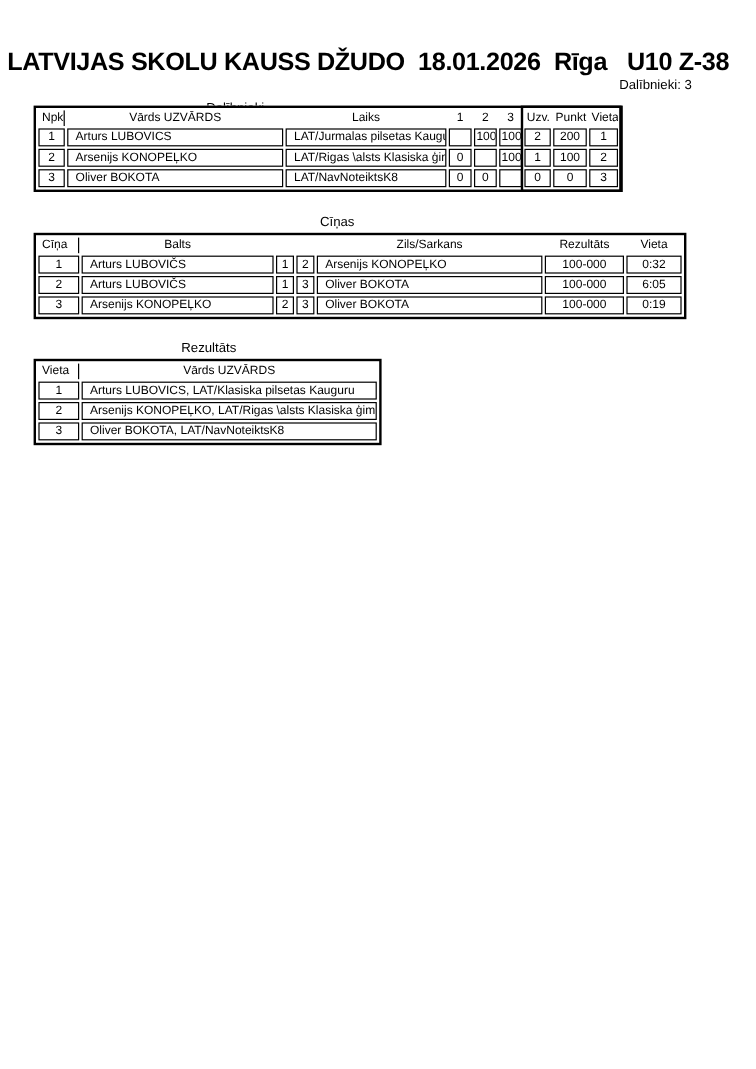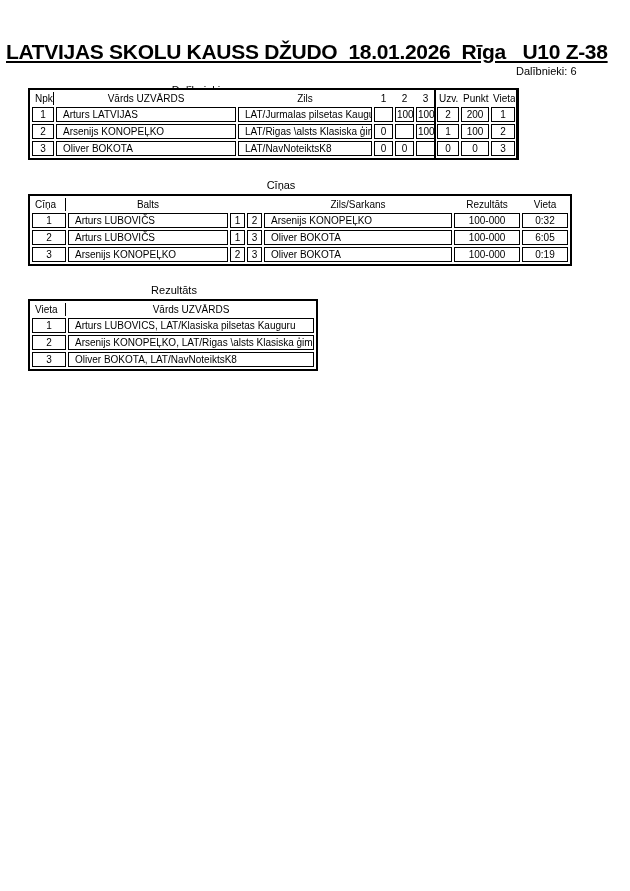--- a/index.html
+++ b/index.html
@@ -7,21 +7,20 @@
     position:relative;
     width:630px;height:891px;
     font-family:"Liberation Sans",sans-serif;
     color:#000;
     overflow:hidden;
   }
   .page-title{
     position:absolute;left:6px;top:40px;
     font-size:21px;font-weight:bold;letter-spacing:-0.3px;
     white-space:pre;
-    text-decoration:underline;
   }
   .tbl-label{
     position:absolute;font-size:11px;transform:translateX(-50%);white-space:nowrap;
   }
   #lbl-participants{left:196px;top:84px;}
   #lbl-fights{left:281px;top:179px;}
   #lbl-results{left:174px;top:284px;}
   .participants-note{
     position:absolute;left:516px;top:65px;font-size:11px;white-space:nowrap;
   }
@@ -51,50 +50,50 @@
     position:absolute;top:0;bottom:0;left:406px;width:84px;
     border:2px solid #000;box-sizing:border-box;pointer-events:none;
   }
 </style>
 </head>
 <body>
 
 <div class="page-title">LATVIJAS SKOLU KAUSS DŽUDO  18.01.2026  Rīga   U10 Z-38</div>
 
 <div class="tbl-label" id="lbl-participants">Dalībnieki</div>
-<div class="participants-note">Dalībnieki: 6</div>
+<div class="participants-note">Dalībnieki: 3</div>
 
 <div class="tblwrap" id="wrap-participants">
   <table>
     <colgroup>
       <col style="width:22px">
         <col style="width:180px">
         <col style="width:134px">
       <col style="width:19px">
         <col style="width:19px">
         <col style="width:19px">
       <col style="width:22px">
         <col style="width:28px">
         <col style="width:24px">
     </colgroup>
     <tbody>
         <tr>
       <th class="first">Npk.</th>
       <th>Vārds UZVĀRDS</th>
-      <th>Zils</th>
+      <th>Laiks</th>
       <th>1</th>
       <th>2</th>
       <th>3</th>
       <th>Uzv.</th>
       <th>Punkti</th>
       <th>Vieta</th>
     </tr>
     <tr>
       <td class="c">1</td>
-      <td class="l">Arturs LATVIJAS</td>
+      <td class="l">Arturs LUBOVICS</td>
       <td class="l">LAT/Jurmalas pilsetas Kauguru</td>
       <td class="c"></td>
       <td class="c">100</td>
       <td class="c">100</td>
       <td class="c">2</td>
       <td class="c">200</td>
       <td class="c">1</td>
     </tr>
     <tr>
       <td class="c">2</td>

